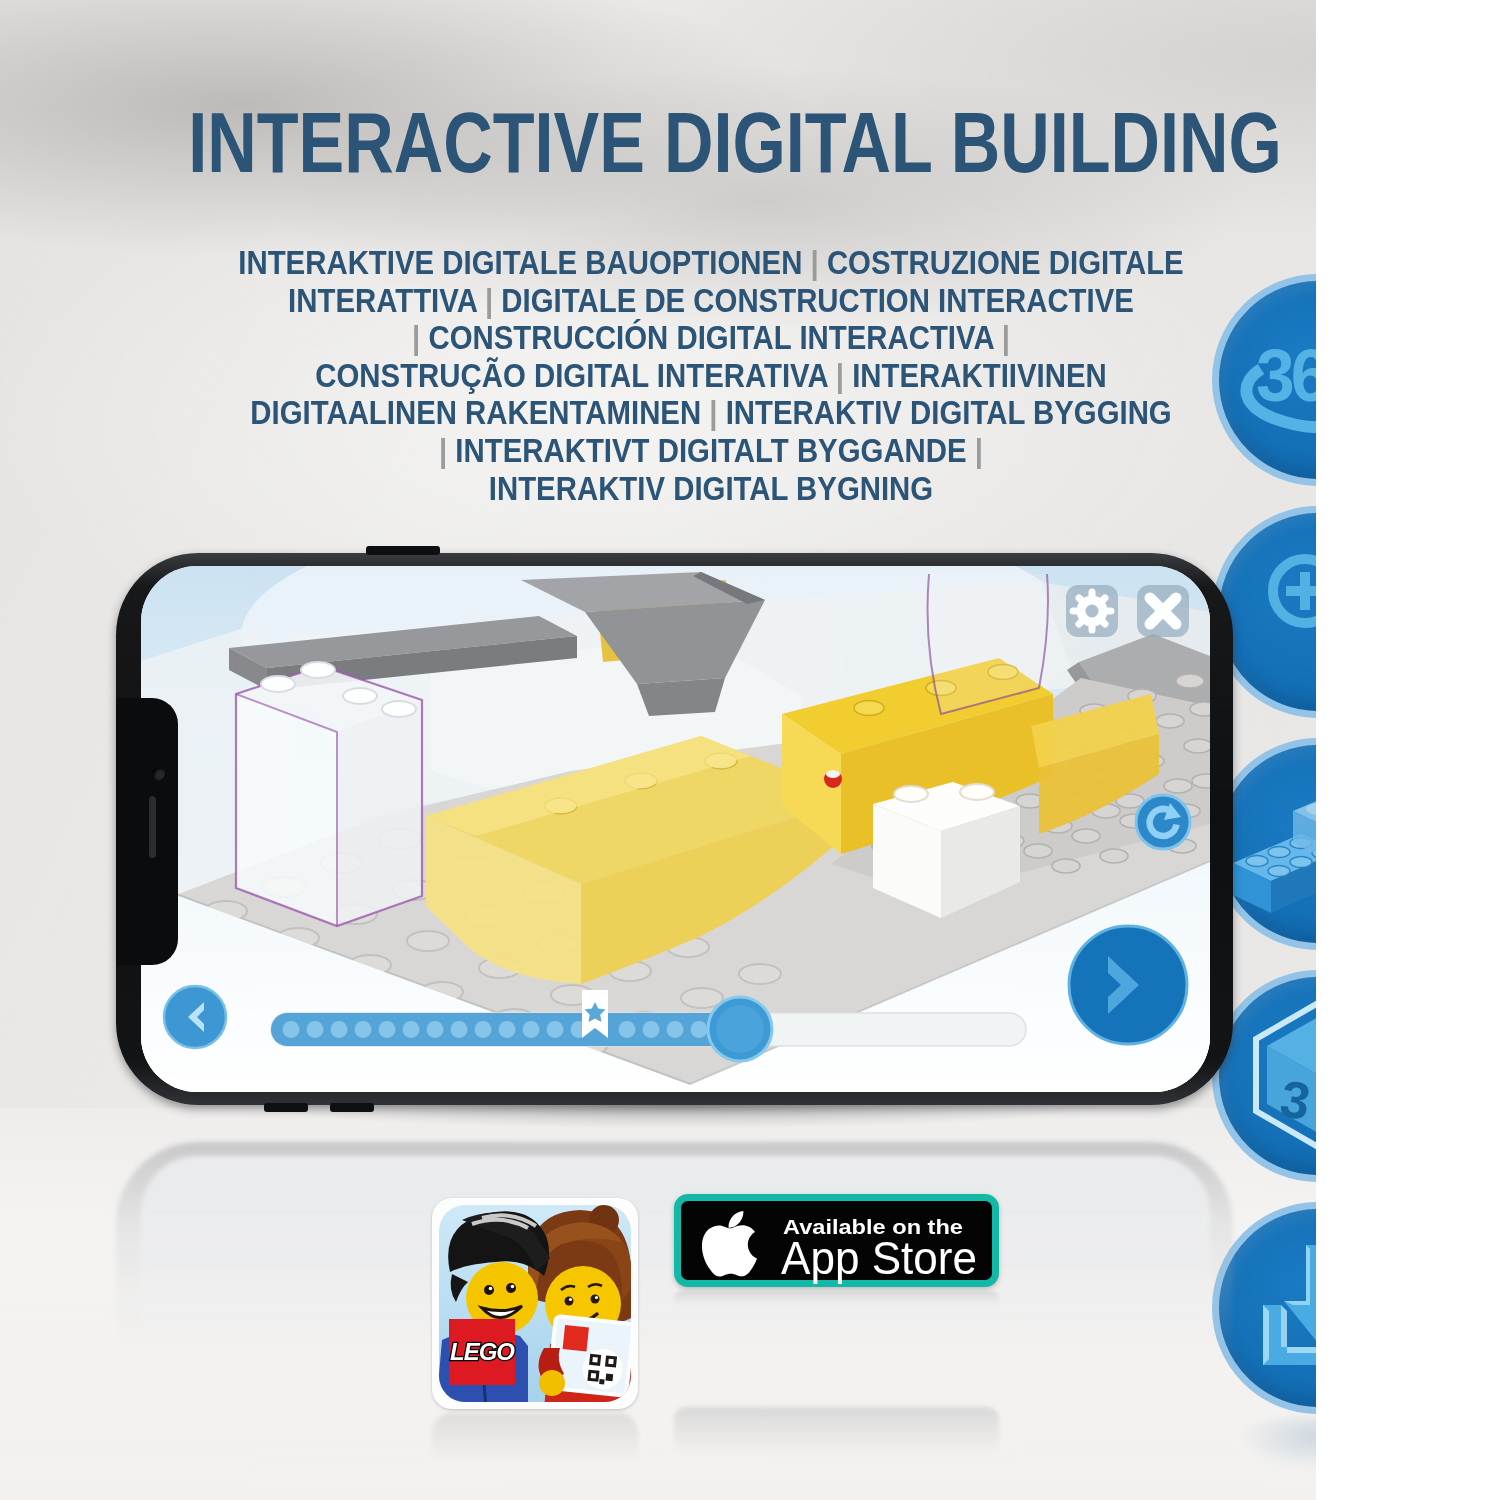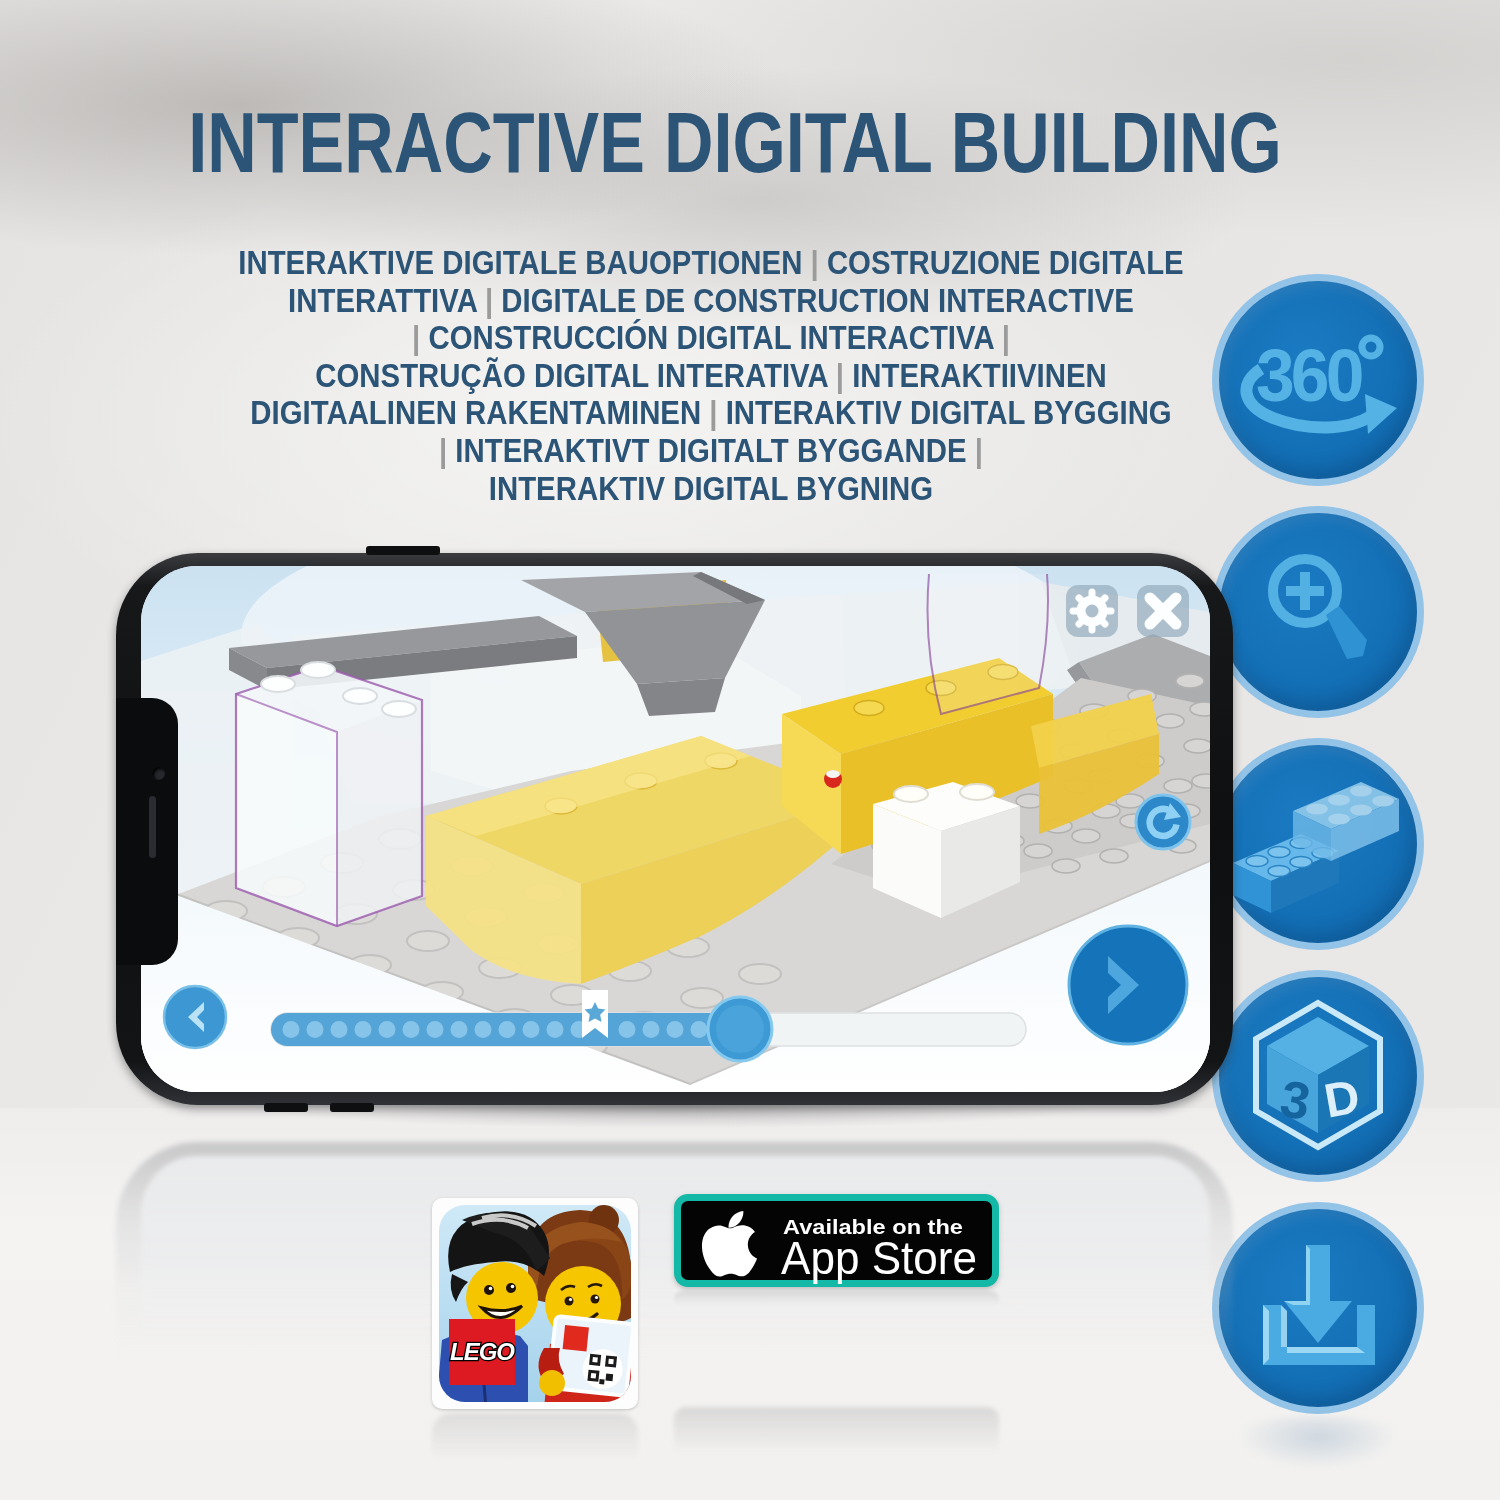--- a/index.html
+++ b/index.html
@@ -1,16 +1,16 @@
 <!DOCTYPE html>
 <html><head>
 <meta charset="utf-8">
 <style>
 html,body{margin:0;padding:0}
-.page{position:relative;width:1500px;height:1500px;overflow:hidden;
+.page{position:relative;width:1316px;height:1500px;overflow:hidden;
   background:#e9e8e6;font-family:"Liberation Sans",sans-serif}
 .bg1{position:absolute;left:0;top:0;width:1500px;height:1500px;
   background:
     radial-gradient(780px 210px at 240px 105px, rgba(125,121,118,.40), rgba(125,121,118,0) 72%),
     radial-gradient(700px 190px at 760px 200px, rgba(140,136,133,.30), rgba(140,136,133,0) 70%),
     radial-gradient(1100px 260px at 1350px 60px, rgba(160,156,152,.28), rgba(160,156,152,0) 68%),
     radial-gradient(900px 380px at 620px 420px, rgba(255,255,255,.5), rgba(255,255,255,0) 72%),
     linear-gradient(115deg, #e5e3e1 0%, #eae9e7 30%, #e7e6e4 55%, #eae9e7 100%);}
 .surface{position:absolute;left:0;top:1108px;width:1500px;height:392px;
   background:linear-gradient(180deg,#efedec 0%, #f4f3f2 30%, #f2f1ef 100%);}
@@ -38,21 +38,21 @@
 .cam{position:absolute;left:36px;top:214px;width:13px;height:13px;border-radius:50%;
   background:#26282e;box-shadow:inset 2px 2px 3px #000}
 .spk{position:absolute;left:33px;top:243px;width:7px;height:62px;border-radius:4px;background:#2a2c31}
 .btn1{position:absolute;left:148px;bottom:-7px;width:44px;height:9px;border-radius:3px;background:#0e0f11}
 .btn2{position:absolute;left:214px;bottom:-7px;width:44px;height:9px;border-radius:3px;background:#0e0f11}
 .btn3{position:absolute;left:250px;top:-7px;width:74px;height:9px;border-radius:3px;background:#0e0f11}
 .phoneRefl{position:absolute;left:116px;top:1142px;width:1117px;height:300px;border-radius:82px;filter:blur(2.5px);
   background:linear-gradient(180deg, rgba(135,138,143,.38) 0%, rgba(165,167,171,.20) 26%, rgba(200,201,204,.09) 50%, rgba(220,220,222,0) 72%)}
 .phoneRefl .scr{position:absolute;left:25px;top:14px;width:1069px;height:240px;border-radius:56px;
   background:linear-gradient(180deg, rgba(250,252,254,.65) 0%, rgba(240,246,250,.25) 45%, rgba(240,246,250,0) 75%)}
-.appicon{position:absolute;left:432px;top:1198px;width:206px;height:211px;border-radius:10px;
+.appicon{position:absolute;left:432px;top:1198px;width:206px;height:211px;border-radius:20px;
   background:#fdfdfd;box-shadow:0 1px 3px rgba(100,100,100,.35)}
 .badge{position:absolute;left:674px;width:325px;height:93px;border-radius:14px;
   background:#040404;border:7px solid #14b8a6;box-sizing:border-box;box-shadow:0 2px 5px rgba(110,110,110,.4)}
 .b1{top:1194px}.b2{top:1310px}
 </style>
 </head>
 <body>
 <div class="page">
   <div class="bg1"></div>
   <div class="surface"></div>

